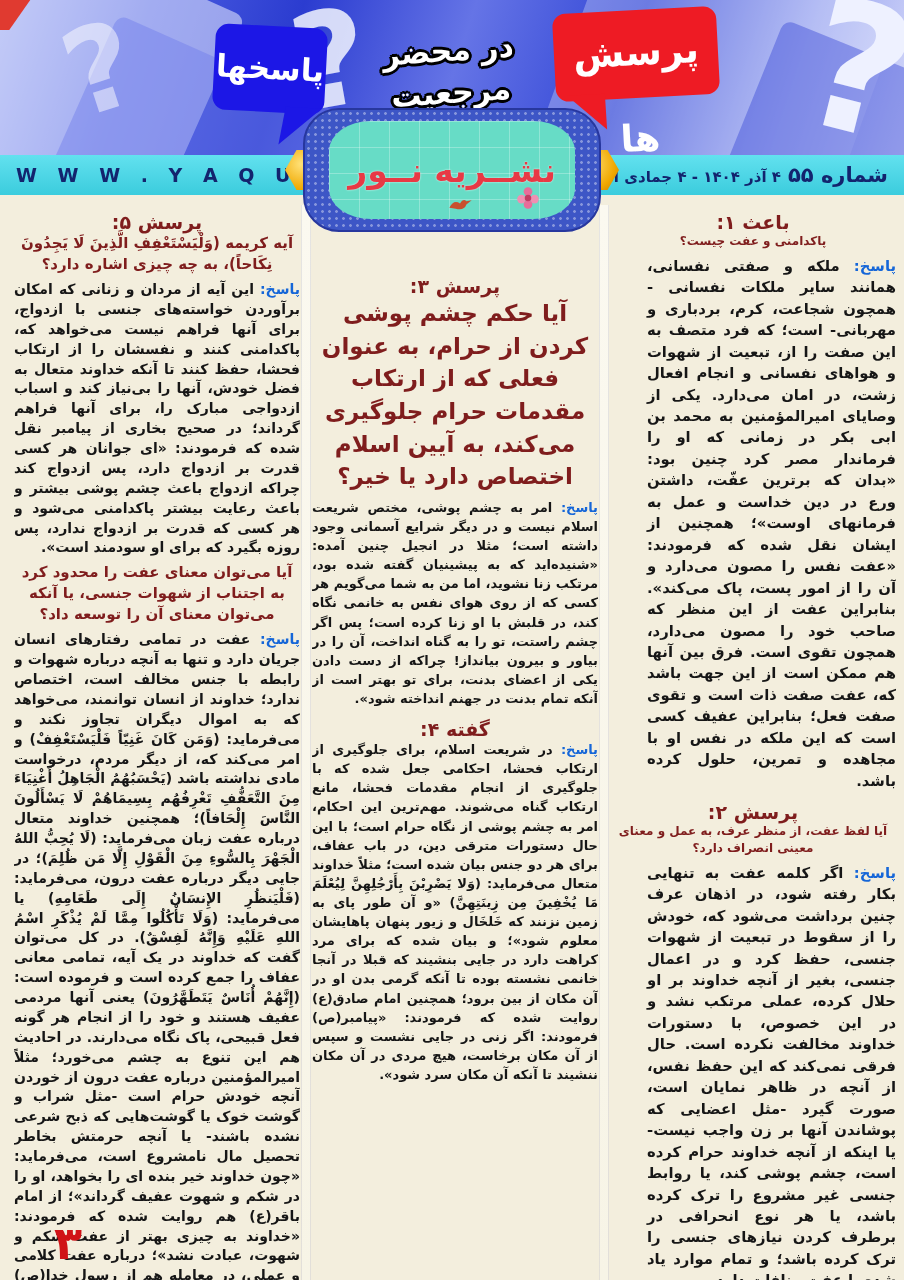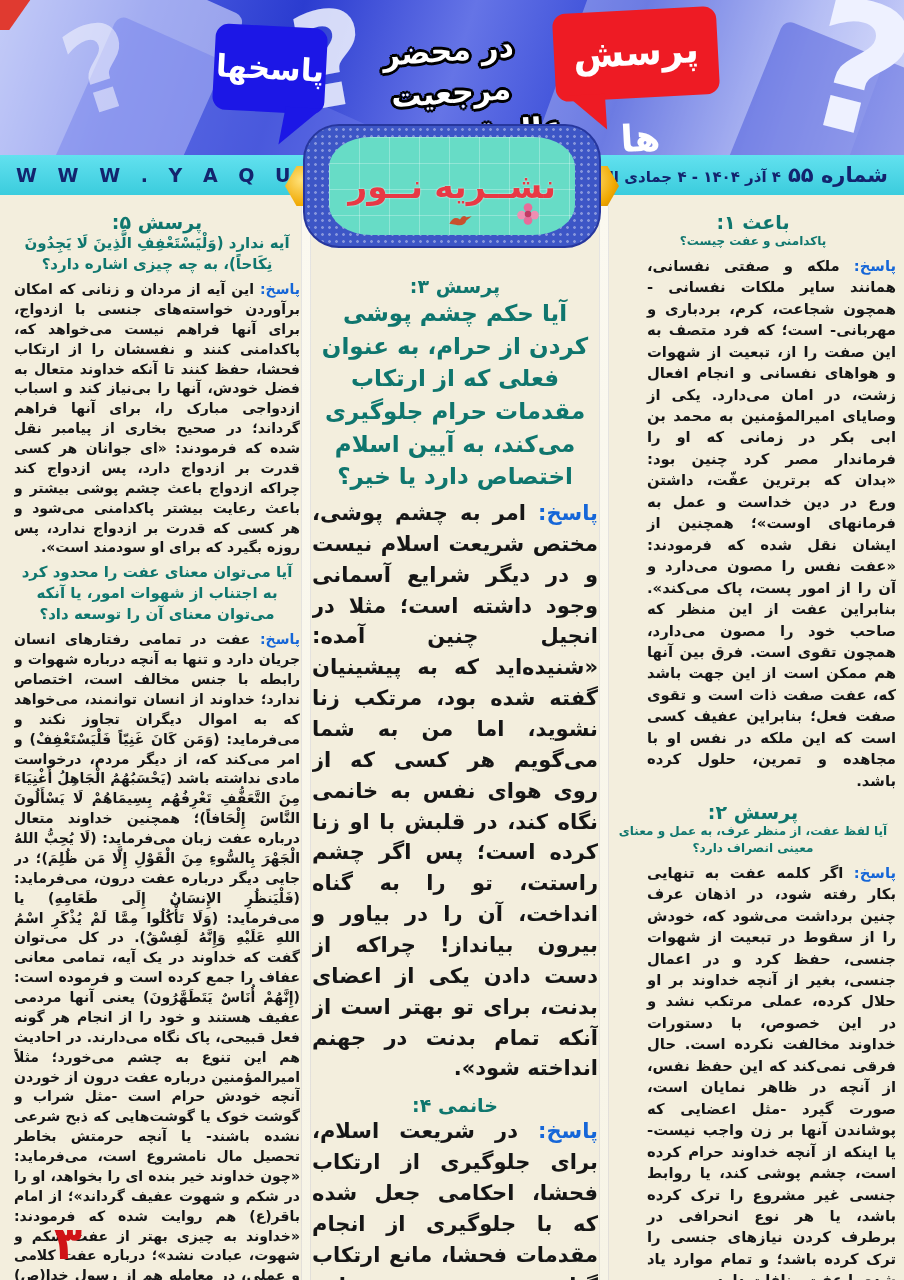--- a/index.html
+++ b/index.html
@@ -49,21 +49,21 @@
   .infobar {
     position:absolute; top:155px; left:0; width:904px; height:40px;
     background:linear-gradient(#62e1ef,#3bccdd); direction:ltr;
     display:flex; align-items:center; justify-content:space-between; padding:0 16px;
     color:#13246e; font-weight:bold; z-index:4;
   }
   .website { letter-spacing:7px; font-size:19px; }
   .issue-wrap { direction:rtl; font-size:15px; display:flex; align-items:baseline; gap:7px; }
   .issue-label { font-size:21px; }
   
-  .logo { position:absolute; top:124px; left:50%; transform:translateX(-50%); width:298px; height:124px; z-index:6; }
+  .logo { position:absolute; top:108px; left:50%; transform:translateX(-50%); width:298px; height:124px; z-index:6; }
   .logo-frame {
     position:absolute; inset:0; border-radius:36px; border:2px solid #27379e;
     background-color:#3d56c6;
     background-image:radial-gradient(rgba(255,255,255,.38) 1px, transparent 1.7px);
     background-size:7px 7px;
   }
   .logo-inner {
     position:absolute; inset:13px 26px; background:#67dcc6; border-radius:42px/30px;
     background-image:
       repeating-linear-gradient(to right, rgba(255,255,255,.28) 0 1px, transparent 1px 30px),
@@ -80,27 +80,27 @@
   .logo-flower { position:absolute; right:34px; bottom:8px; width:26px; height:26px; }
   
   .body-area {
     position:absolute; top:195px; left:0; width:904px; height:1085px;
     display:flex; direction:rtl; padding:10px 8px 0; background:#f3eedd; overflow:hidden;
   }
   .column { width:286px; overflow:hidden; }
   .gutter { width:10px; margin:0 1px;
     background:linear-gradient(#fbf9f0,#f7f4e6);
     box-shadow:inset 1px 0 0 rgba(110,110,150,.15), inset -1px 0 0 rgba(110,110,150,.15); }
-  .q-num, .q-text { color:#0f766e; text-align:center; font-weight:bold; }
+  .q-num, .q-text { color:#7f1d1d; text-align:center; font-weight:bold; }
   .q-num { font-size:19px; padding-top:6px; }
   .q-text { font-size:12px; line-height:1.4; margin-bottom:5px; }
   .col-b .q-text { font-size:23px; line-height:1.42; }
   .answer { text-align:justify; color:#161616; font-weight:bold; margin-bottom:4px; }
   .col-a .answer { font-size:14.8px; line-height:1.45;padding-left:37px; }
-  .col-b .answer { font-size:21px; line-height:1.47; }
+  .col-b .answer { font-size:13px; line-height:1.47; }
   .col-c .answer { font-size:14px; line-height:1.42; }
   .col-c .q-text { font-size:15px; }
   .answer-label { color:#1566d8; }
   .col-b { padding-top:64px; }
   .source-note { margin-top:22px; text-align:center; font-weight:bold; font-size:15.5px; line-height:1.5; color:#101010; }
   .page-number { position:absolute; left:54px; bottom:14px; color:#d01317; font-size:46px; font-weight:bold; line-height:1; }
 </style>
 </head>
 <body>
 
@@ -167,35 +167,35 @@
 
     <div class="gutter"></div>
 
     <section class="column col-b">
       <article>
         <h2 class="q-num">پرسش ۳:</h2>
         <h3 class="q-text">آیا حکم چشم پوشی کردن از حرام، به عنوان فعلی که از ارتکاب مقدمات حرام جلوگیری می‌کند، به آیین اسلام اختصاص دارد یا خیر؟</h3>
         <p class="answer"><span class="answer-label">پاسخ:</span><span> امر به چشم پوشی، مختص شریعت اسلام نیست و در دیگر شرایع آسمانی وجود داشته است؛ مثلا در انجیل چنین آمده: «شنیده‌اید که به پیشینیان گفته شده بود، مرتکب زنا نشوید، اما من به شما می‌گویم هر کسی که از روی هوای نفس به خانمی نگاه کند، در قلبش با او زنا کرده است؛ پس اگر چشم راستت، تو را به گناه انداخت، آن را در بیاور و بیرون بیانداز! چراکه از دست دادن یکی از اعضای بدنت، برای تو بهتر است از آنکه تمام بدنت در جهنم انداخته شود».</span></p>
       </article>
       <article>
-        <h2 class="q-num">خانمی ۴:</h2>
+        <h2 class="q-num">گفته ۴:</h2>
         <p class="answer"><span class="answer-label">پاسخ:</span><span> در شریعت اسلام، برای جلوگیری از ارتکاب فحشا، احکامی جعل شده که با جلوگیری از انجام مقدمات فحشا، مانع ارتکاب گناه می‌شوند. مهم‌ترین این احکام، امر به چشم پوشی از نگاه حرام است؛ با این حال دستورات مترقی دین، در باب عفاف، برای هر دو جنس بیان شده است؛ مثلاً خداوند متعال می‌فرماید: (وَلا یَضْرِبْنَ بِأَرْجُلِهِنَّ لِیُعْلَمَ مَا یُخْفِینَ مِن زِینَتِهِنَّ) «و آن طور پای به زمین نزنند که خَلخَال و زیور پنهان پاهایشان معلوم شود»؛ و بیان شده که برای مرد کراهت دارد در جایی بنشیند که قبلا در آنجا خانمی نشسته بوده تا آنکه گرمی بدن او در آن مکان از بین برود؛ همچنین امام صادق(ع) روایت شده که فرمودند: «پیامبر(ص) فرمودند: اگر زنی در جایی نشست و سپس از آن مکان برخاست، هیچ مردی در آن مکان ننشیند تا آنکه آن مکان سرد شود».</span></p>
       </article>
     </section>
 
     <div class="gutter"></div>
 
     <section class="column col-c">
       <article>
         <h2 class="q-num">پرسش ۵:</h2>
-        <h3 class="q-text">آیه ندارد (وَلْیَسْتَعْفِفِ الَّذِینَ لَا یَجِدُونَ نِکَاحاً)، به چه چیزی اشاره دارد؟</h3>
+        <h3 class="q-text">آیه کریمه (وَلْیَسْتَعْفِفِ الَّذِینَ لَا یَجِدُونَ نِکَاحاً)، به چه چیزی اشاره دارد؟</h3>
         <p class="answer"><span class="answer-label">پاسخ:</span><span> این آیه از مردان و زنانی که امکان برآوردن خواسته‌های جنسی با ازدواج، برای آنها فراهم نیست می‌خواهد که، پاکدامنی کنند و نفسشان را از ارتکاب فحشا، حفظ کنند تا آنکه خداوند متعال به فضل خودش، آنها را بی‌نیاز کند و اسباب ازدواجی مبارک را، برای آنها فراهم گرداند؛ در صحیح بخاری از پیامبر نقل شده که فرمودند: «ای جوانان هر کسی قدرت بر ازدواج دارد، پس ازدواج کند چراکه ازدواج باعث چشم پوشی بیشتر و باعث رعایت بیشتر پاکدامنی می‌شود و هر کسی که قدرت بر ازدواج ندارد، پس روزه بگیرد که برای او سودمند است».</span></p>
       </article>
       <article>
-        <h3 class="q-text">آیا می‌توان معنای عفت را محدود کرد به اجتناب از شهوات امور، یا آنکه می‌توان معنای آن را توسعه داد؟</h3>
+        <h3 class="q-text">آیا می‌توان معنای عفت را محدود کرد به اجتناب از شهوات جنسی، یا آنکه می‌توان معنای آن را توسعه داد؟</h3>
         <p class="answer"><span class="answer-label">پاسخ:</span><span> عفت در تمامی رفتارهای انسان جریان دارد و تنها به آنچه درباره شهوات و رابطه با جنس مخالف است، اختصاص ندارد؛ خداوند از انسان توانمند، می‌خواهد که به اموال دیگران تجاوز نکند و می‌فرماید: (وَمَن کَانَ غَنِیّاً فَلْیَسْتَعْفِفْ) و امر می‌کند که، از دیگر مردم، درخواست مادی نداشته باشد (یَحْسَبُهُمُ الْجَاهِلُ أَغْنِیَاءَ مِنَ التَّعَفُّفِ تَعْرِفُهُم بِسِیمَاهُمْ لَا یَسْأَلُونَ النَّاسَ إِلْحَافاً)؛ همچنین خداوند متعال درباره عفت زبان می‌فرماید: (لَا یُحِبُّ اللهُ الْجَهْرَ بِالسُّوءِ مِنَ الْقَوْلِ إِلَّا مَن ظُلِمَ)؛ در جایی دیگر درباره عفت درون، می‌فرماید: (فَلْیَنظُرِ الإِنسَانُ إِلَى طَعَامِهِ) یا می‌فرماید: (وَلَا تَأْکُلُوا مِمَّا لَمْ یُذْکَرِ اسْمُ اللهِ عَلَیْهِ وَإِنَّهُ لَفِسْقٌ). در کل می‌توان گفت که خداوند در یک آیه، تمامی معانی عفاف را جمع کرده است و فرموده است: (إِنَّهُمْ أُنَاسٌ یَتَطَهَّرُونَ) یعنی آنها مردمی عفیف هستند و خود را از انجام هر گونه فعل قبیحی، پاک نگاه می‌دارند. در احادیث هم این تنوع به چشم می‌خورد؛ مثلاً امیرالمؤمنین درباره عفت درون از خوردن آنچه خودش حرام است -مثل شراب و گوشت خوک یا گوشت‌هایی که ذبح شرعی نشده باشند- یا آنچه حرمتش بخاطر تحصیل مال نامشروع است، می‌فرماید: «چون خداوند خیر بنده ای را بخواهد، او را در شکم و شهوت عفیف گرداند»؛ از امام باقر(ع) هم روایت شده که فرمودند: «خداوند به چیزی بهتر از عفت شکم و شهوت، عبادت نشد»؛ درباره عفت کلامی و عملی، در معامله هم از رسول خدا(ص) نقل شده که فرمودند: «هر کس حقی را مطالبه می‌کند با رعایت عفت باشد» یعنی با وسائل شرعی حقش را طلب کند و غرض او از مطالبه حق اغراضی صحیح باشند.</span></p>
       </article>
       <div class="source-note">
         <div>٭پرسشها و پاسخها - برگرفته از آثار مرجع عالیقدر</div>
 
       </div>
     </section>
 
   </main>
 

